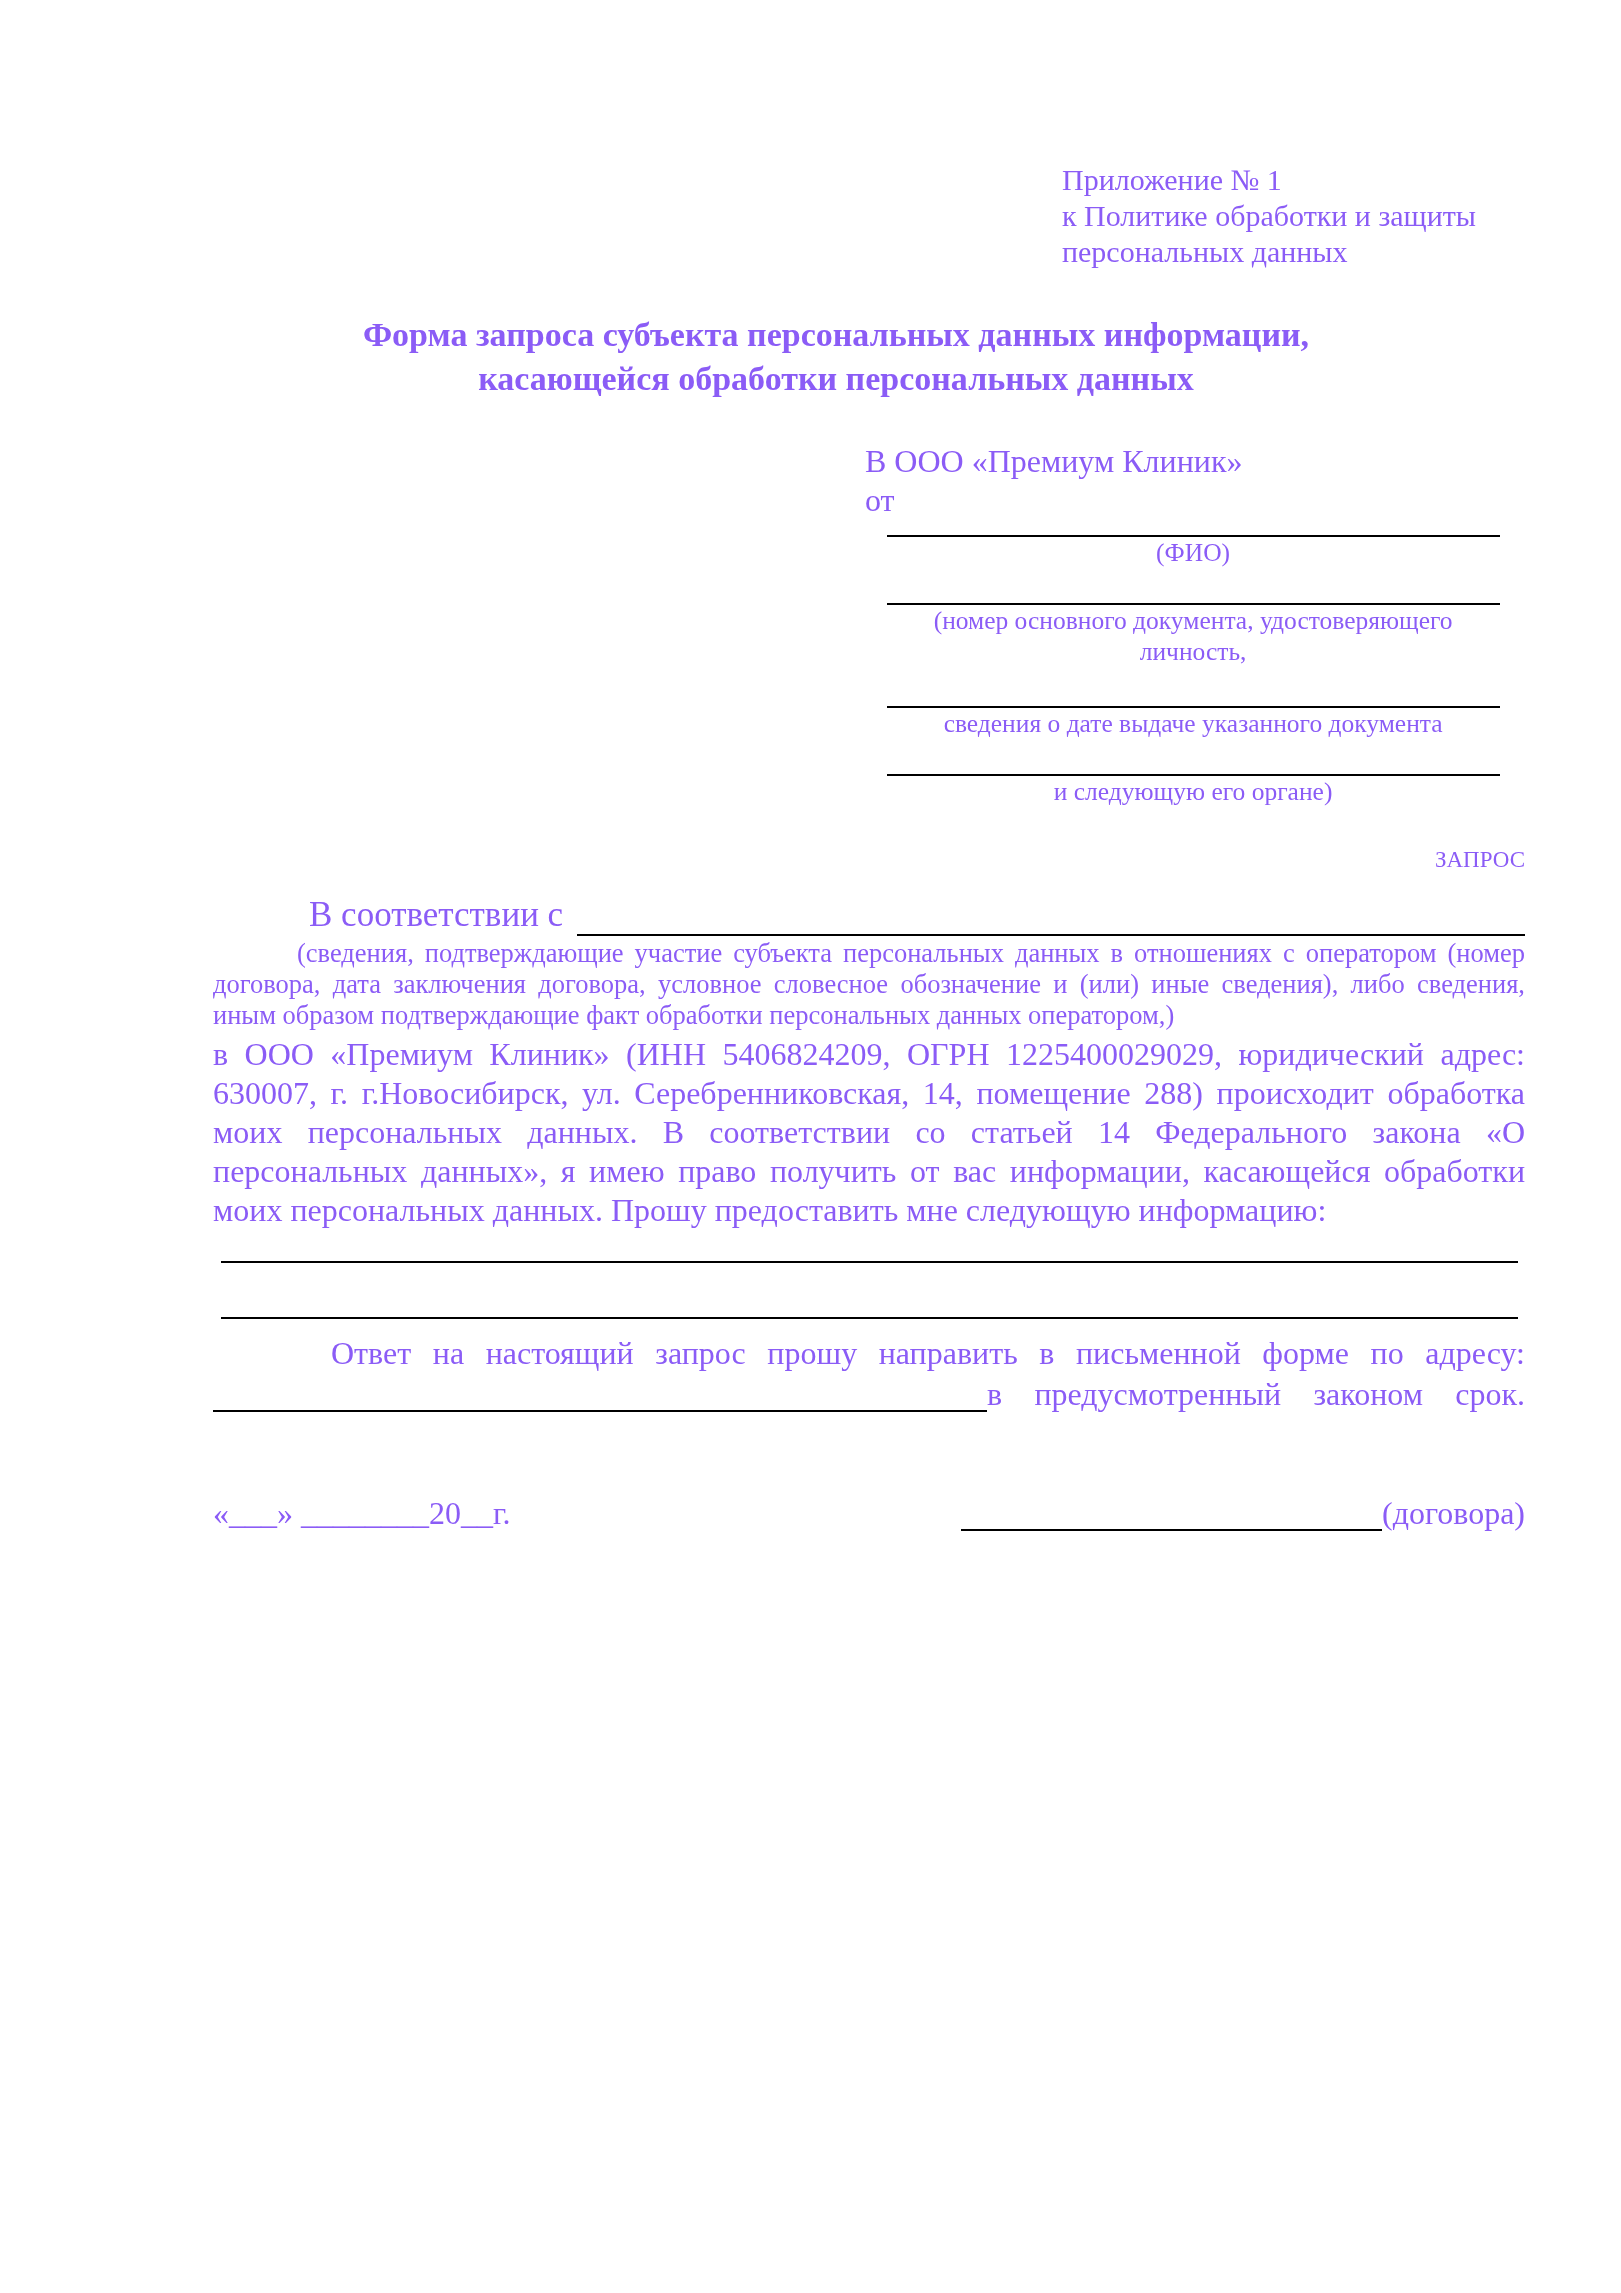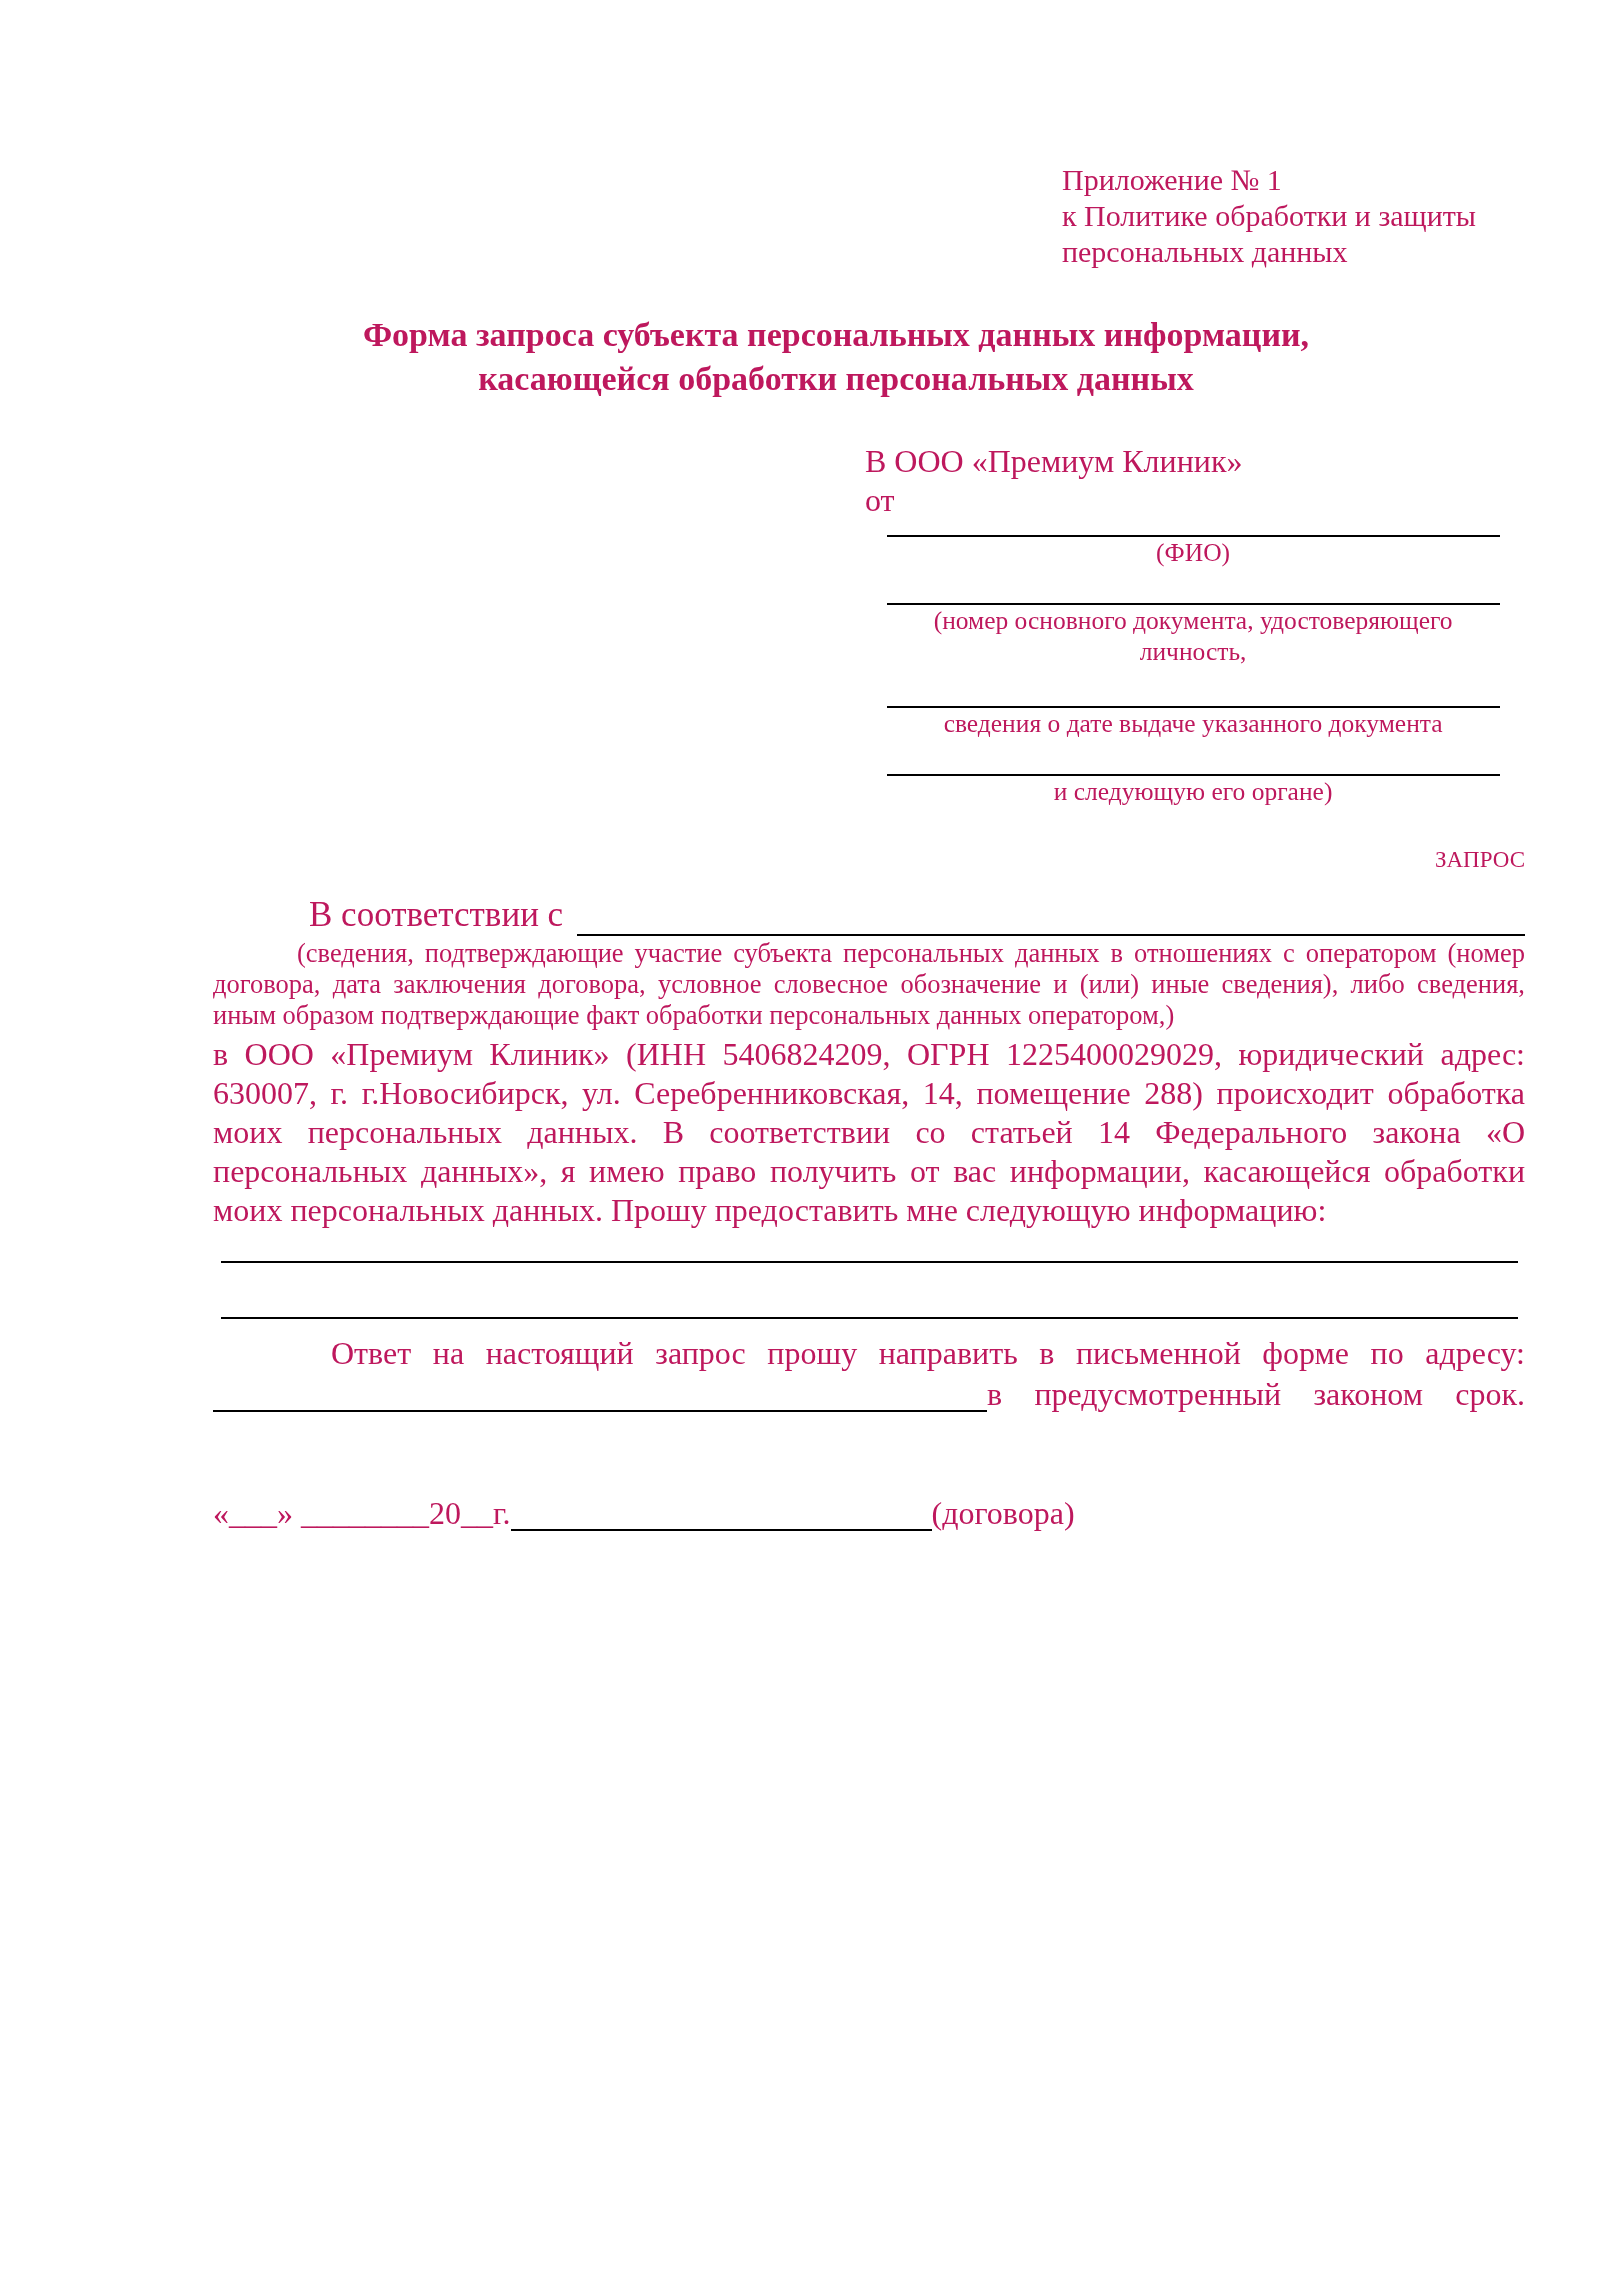--- a/index.html
+++ b/index.html
@@ -1,21 +1,21 @@
 <!DOCTYPE html>
 <html lang="ru"><head>
 <meta charset="utf-8">
 <style>
   html, body { margin: 0; padding: 0; background: #ffffff; }
   .page {
     position: relative;
     width: 1621px;
     height: 2294px;
     background: #ffffff;
-    color: #be185d;
+    color: #8b5cf6;
     font-family: "Liberation Serif", "DejaVu Serif", serif;
     overflow: hidden;
   }
 
   
   .header-block {
     margin: 162px 59px 0 1062px;
     font-size: 30px;
     line-height: 36px;
     white-space: nowrap;
@@ -115,20 +115,21 @@
     display: inline-block;
     width: 774px;
     height: 0.85em;
     border-bottom: 2.9px solid #000;
     vertical-align: text-bottom;
   }
 
   .footer-row {
     margin: 78px 96px 7px 213px;
     display: flex;
+    justify-content: space-between;
     align-items: flex-end;
     font-size: 32px;
     line-height: 41px;
   }
   .sig-group { white-space: nowrap; }
   .sig-line {
     display: inline-block;
     width: 421px;
     height: 0.85em;
     border-bottom: 2.9px solid #000;

